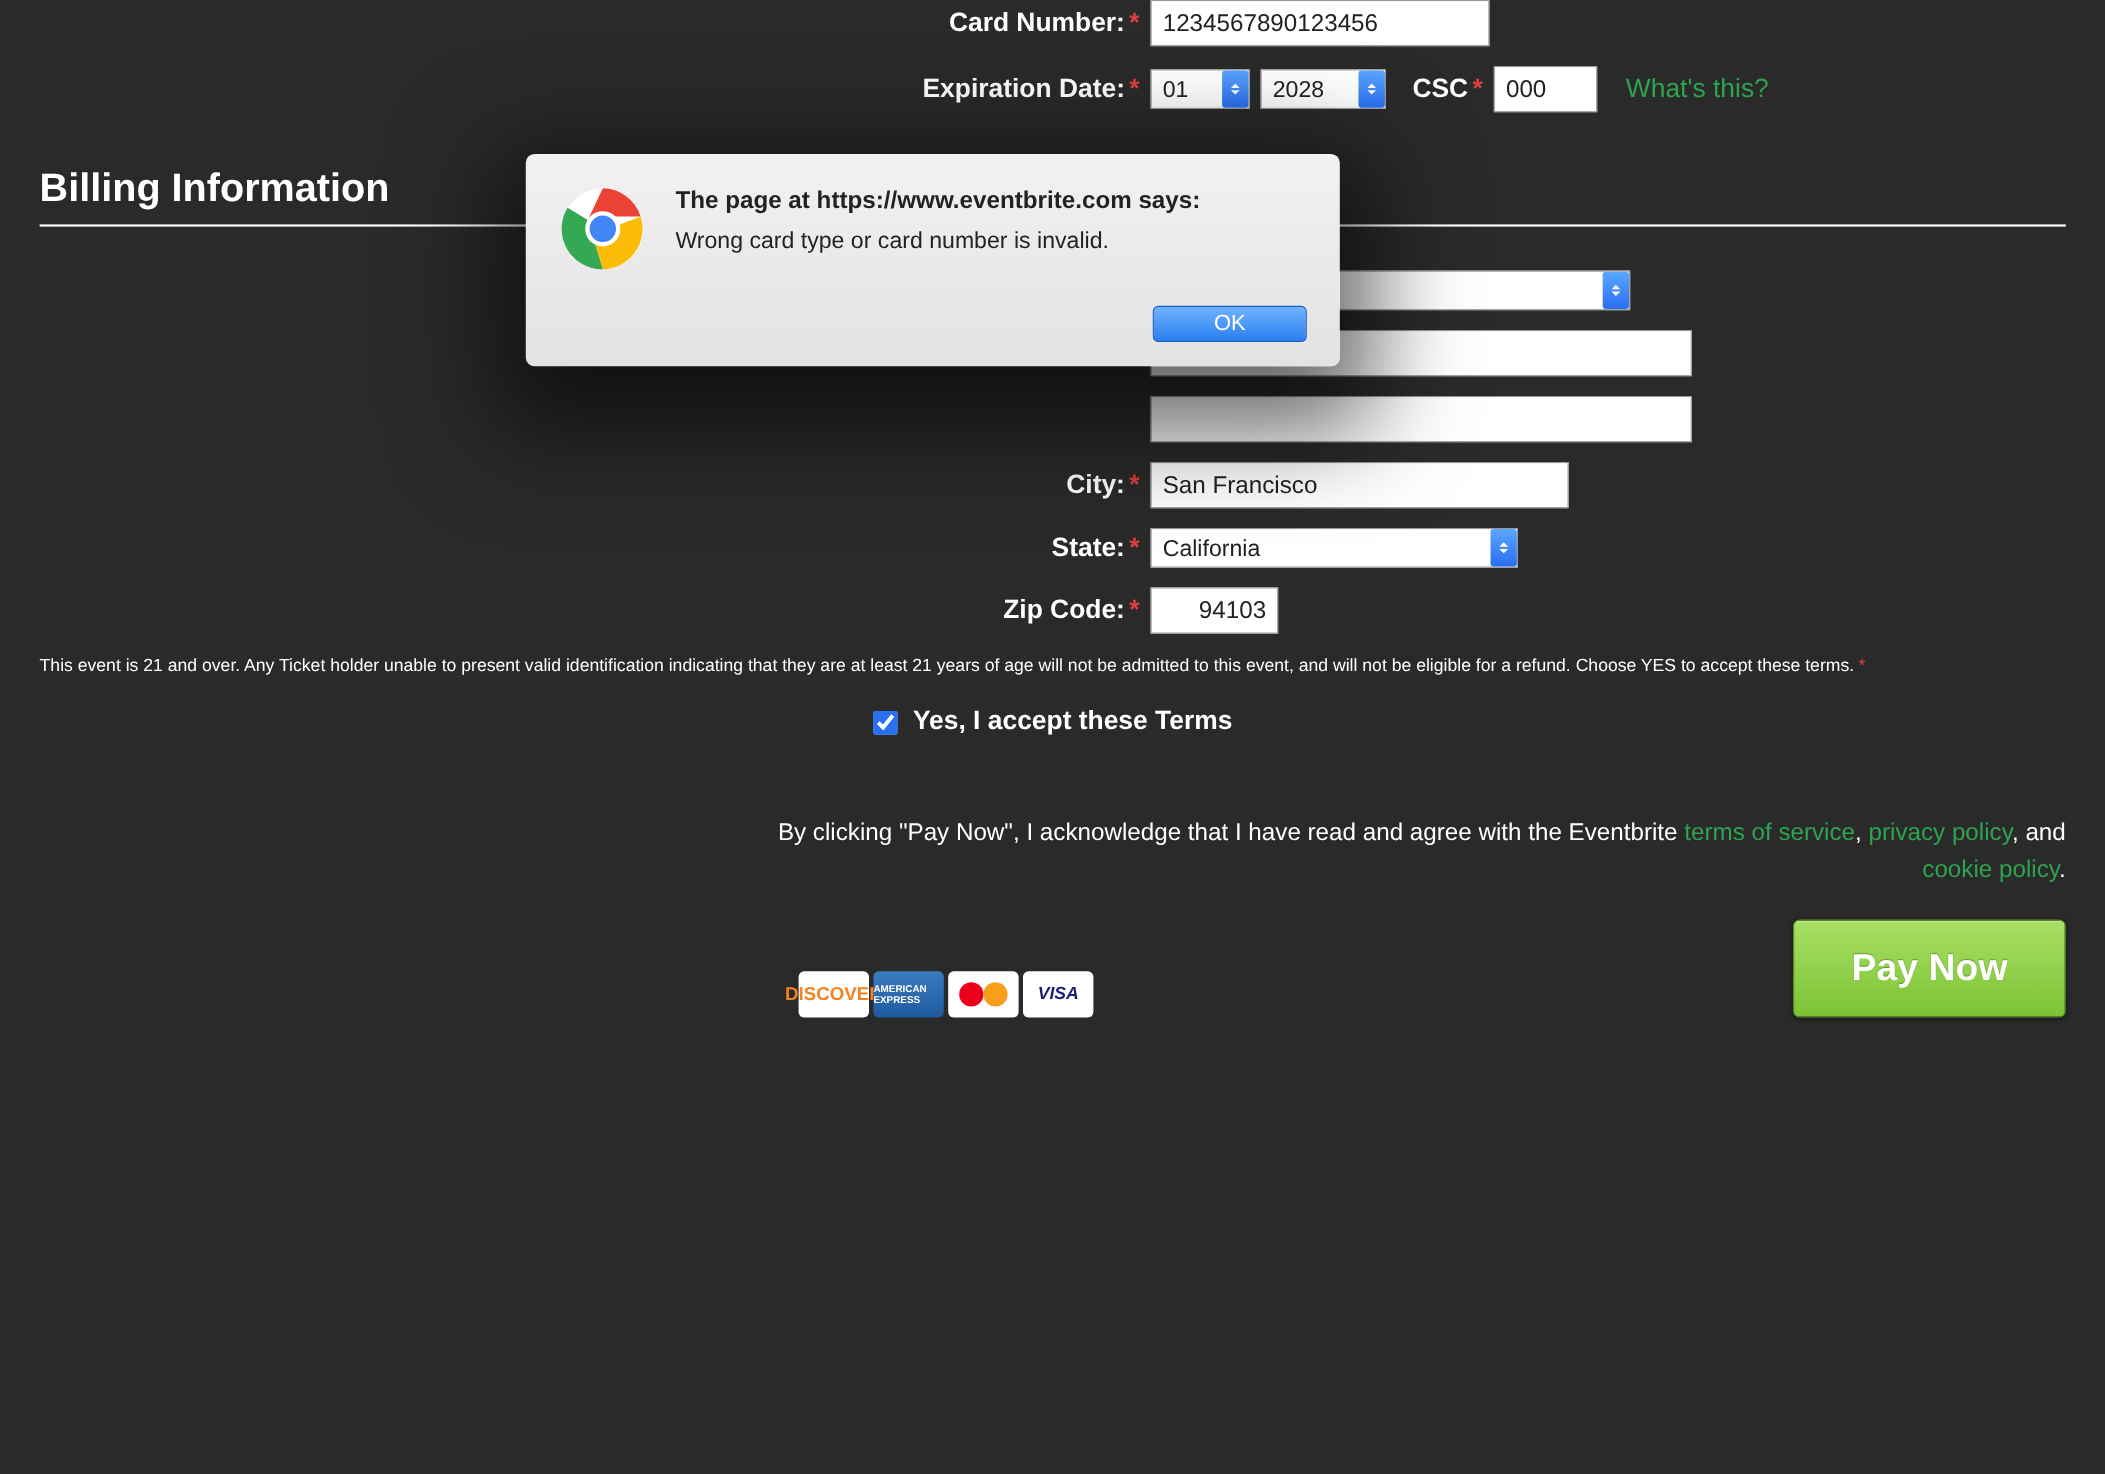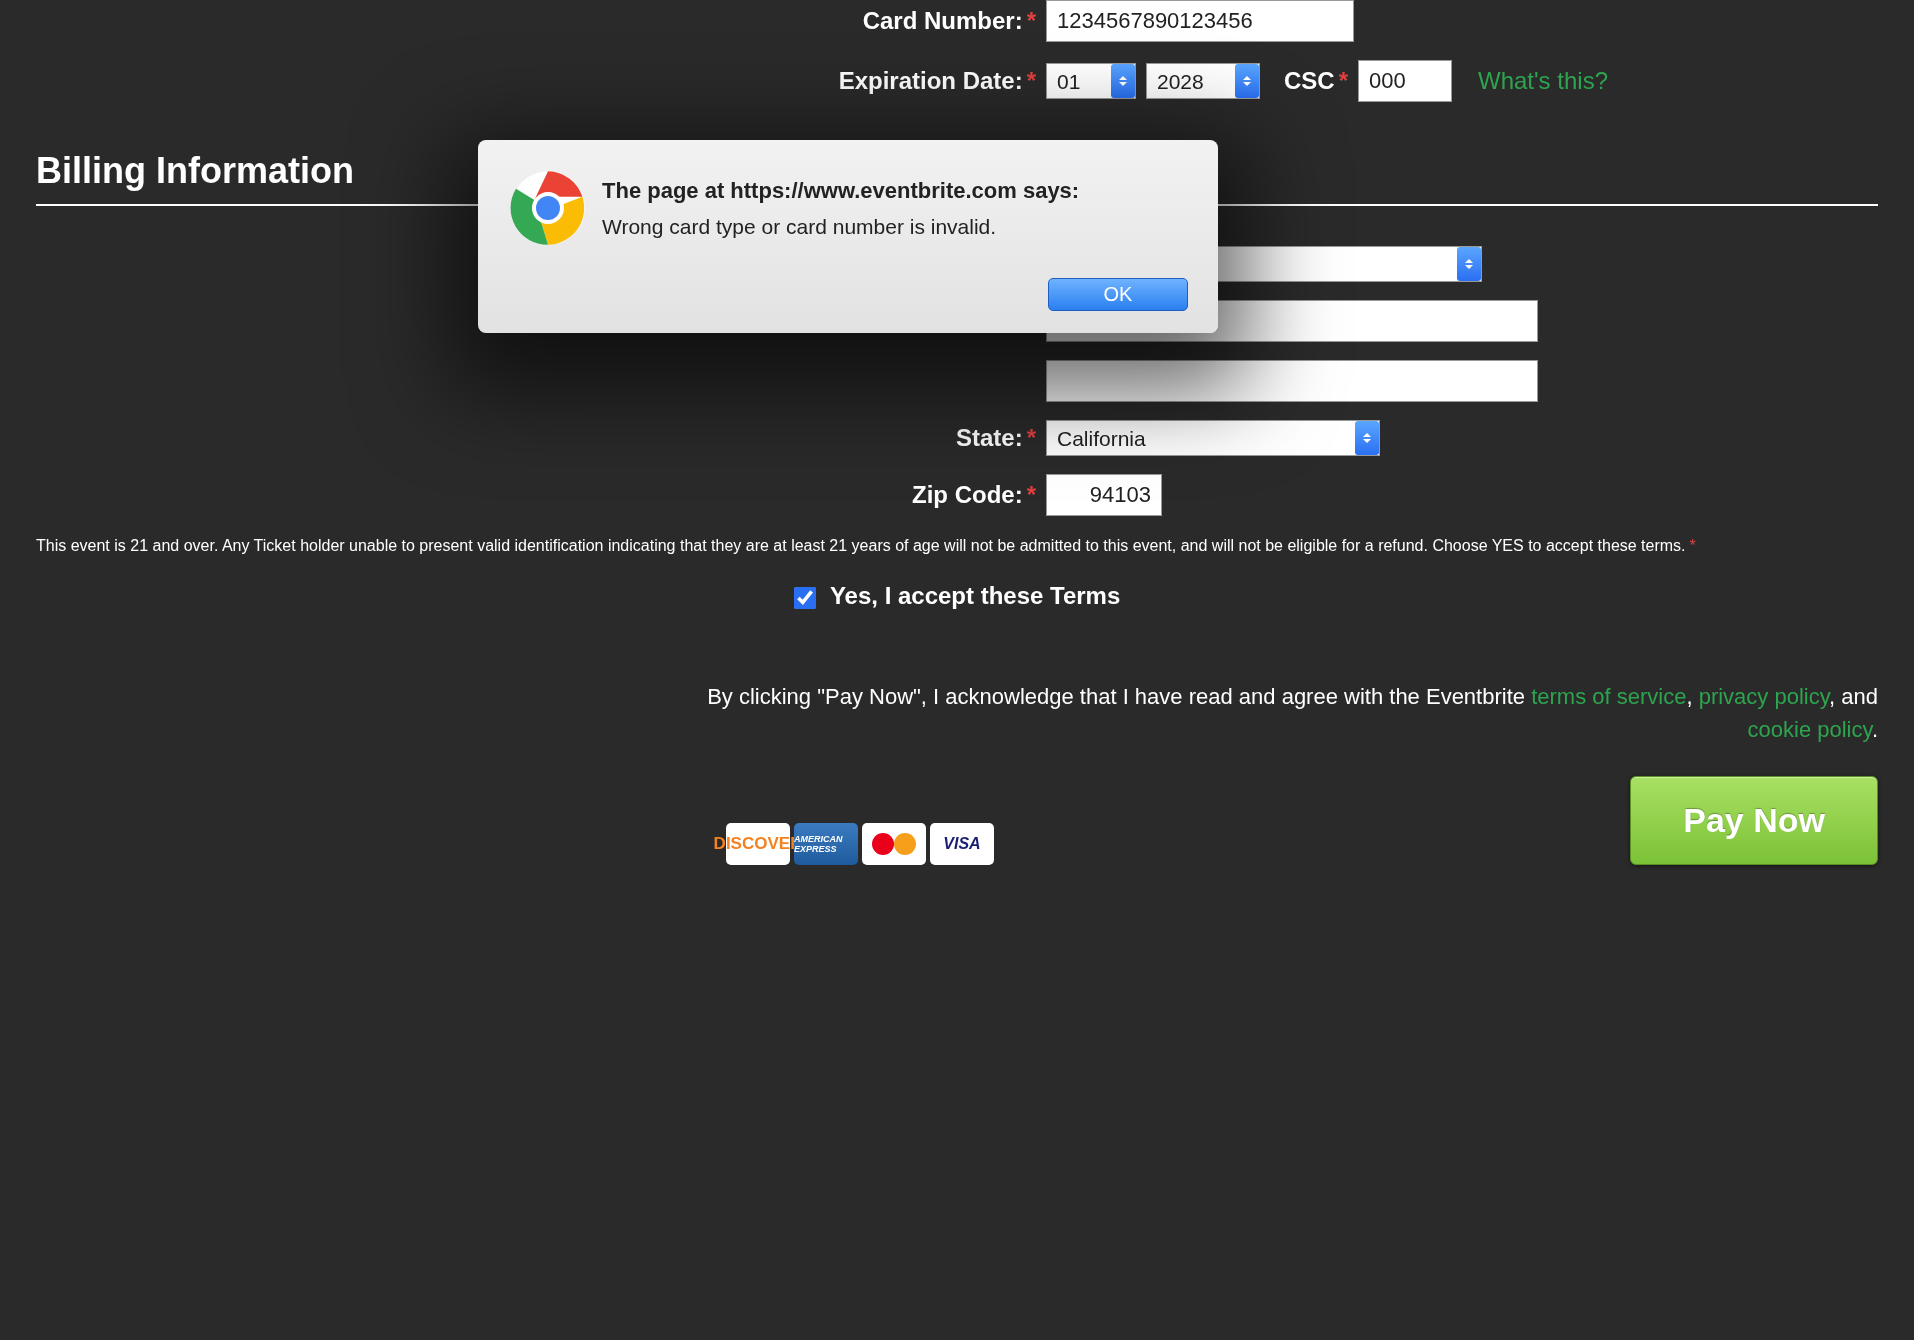--- a/index.html
+++ b/index.html
@@ -130,21 +130,21 @@
   width:64px;height:42px;
   background:#fff;
   border-radius:5px;
   display:flex;
   align-items:center;
   justify-content:center;
   font-size:17px;
   font-weight:700;
 }
 .discover { color:#f58220;}
-.amex { background:linear-gradient(#3b7bbf,#1f5a9e);color:#fff;font-size:9px;font-style:italic;}
+.amex { background:linear-gradient(#3b7bbf,#1f5a9e);color:#fff;font-size:9px;}
 .mc { position:relative;}
 .mc .c1,.mc .c2 { width:22px;height:22px;border-radius:50%;position:absolute;}
 .mc .c1{background:#eb001b;left:10px;}
 .mc .c2{background:#f79e1b;right:10px;}
 .visa { color:#1a1f71;font-style:italic;font-size:16px;}
 .pay-now-btn {
   background: linear-gradient(#a8e063,#7cc236);
   border: 1px solid #5a9020;
   color:#fff;
   font-size:34px;
@@ -158,21 +158,21 @@
 
 .modal {
   position:absolute;
   left:478px; top:140px;
   width:740px;
   background:linear-gradient(#f2f2f2,#e2e2e2);
   border-radius:8px;
   box-shadow: 0 30px 90px 30px rgba(0,0,0,.6);
   padding: 28px 30px 22px 30px;
 }
-.modal-body { display:flex; gap:14px; align-items:center;}
+.modal-body { display:flex; gap:26px; align-items:flex-start;}
 .chrome-icon {
   width:80px;height:80px;
   position:relative;
   flex-shrink:0;
 }
 .chrome-icon svg { width:100%;height:100%;}
 .modal-text { color:#222; }
 .modal-heading { font-size:22px;font-weight:700;line-height:1.3;margin-bottom:10px;}
 .modal-msg { font-size:21px;}
 .modal-footer { text-align:right; margin-top:30px;}
@@ -238,20 +238,26 @@
         <input class="text-input" style="width: 492px;">
       </div>
   </div>
   <div class="form-row">
     <div class="form-label" style="visibility:hidden;">.</div>
     <div class="form-fields">
         <input class="text-input" style="width: 492px;">
       </div>
   </div>
 
+  <div class="form-row">
+    <div class="form-label"><span>City:</span><span class="req">*</span></div>
+    <div class="form-fields">
+        <input class="text-input" style="width: 380px;" value="San Francisco">
+      </div>
+  </div>
 
   <div class="form-row">
     <div class="form-label"><span>State:</span><span class="req">*</span></div>
     <div class="form-fields">
       <div class="select-wrap" style="width:334px;">
         <select><option>California</option></select>
         <span class="select-arrow"></span>
       </div>
     </div>
   </div>

